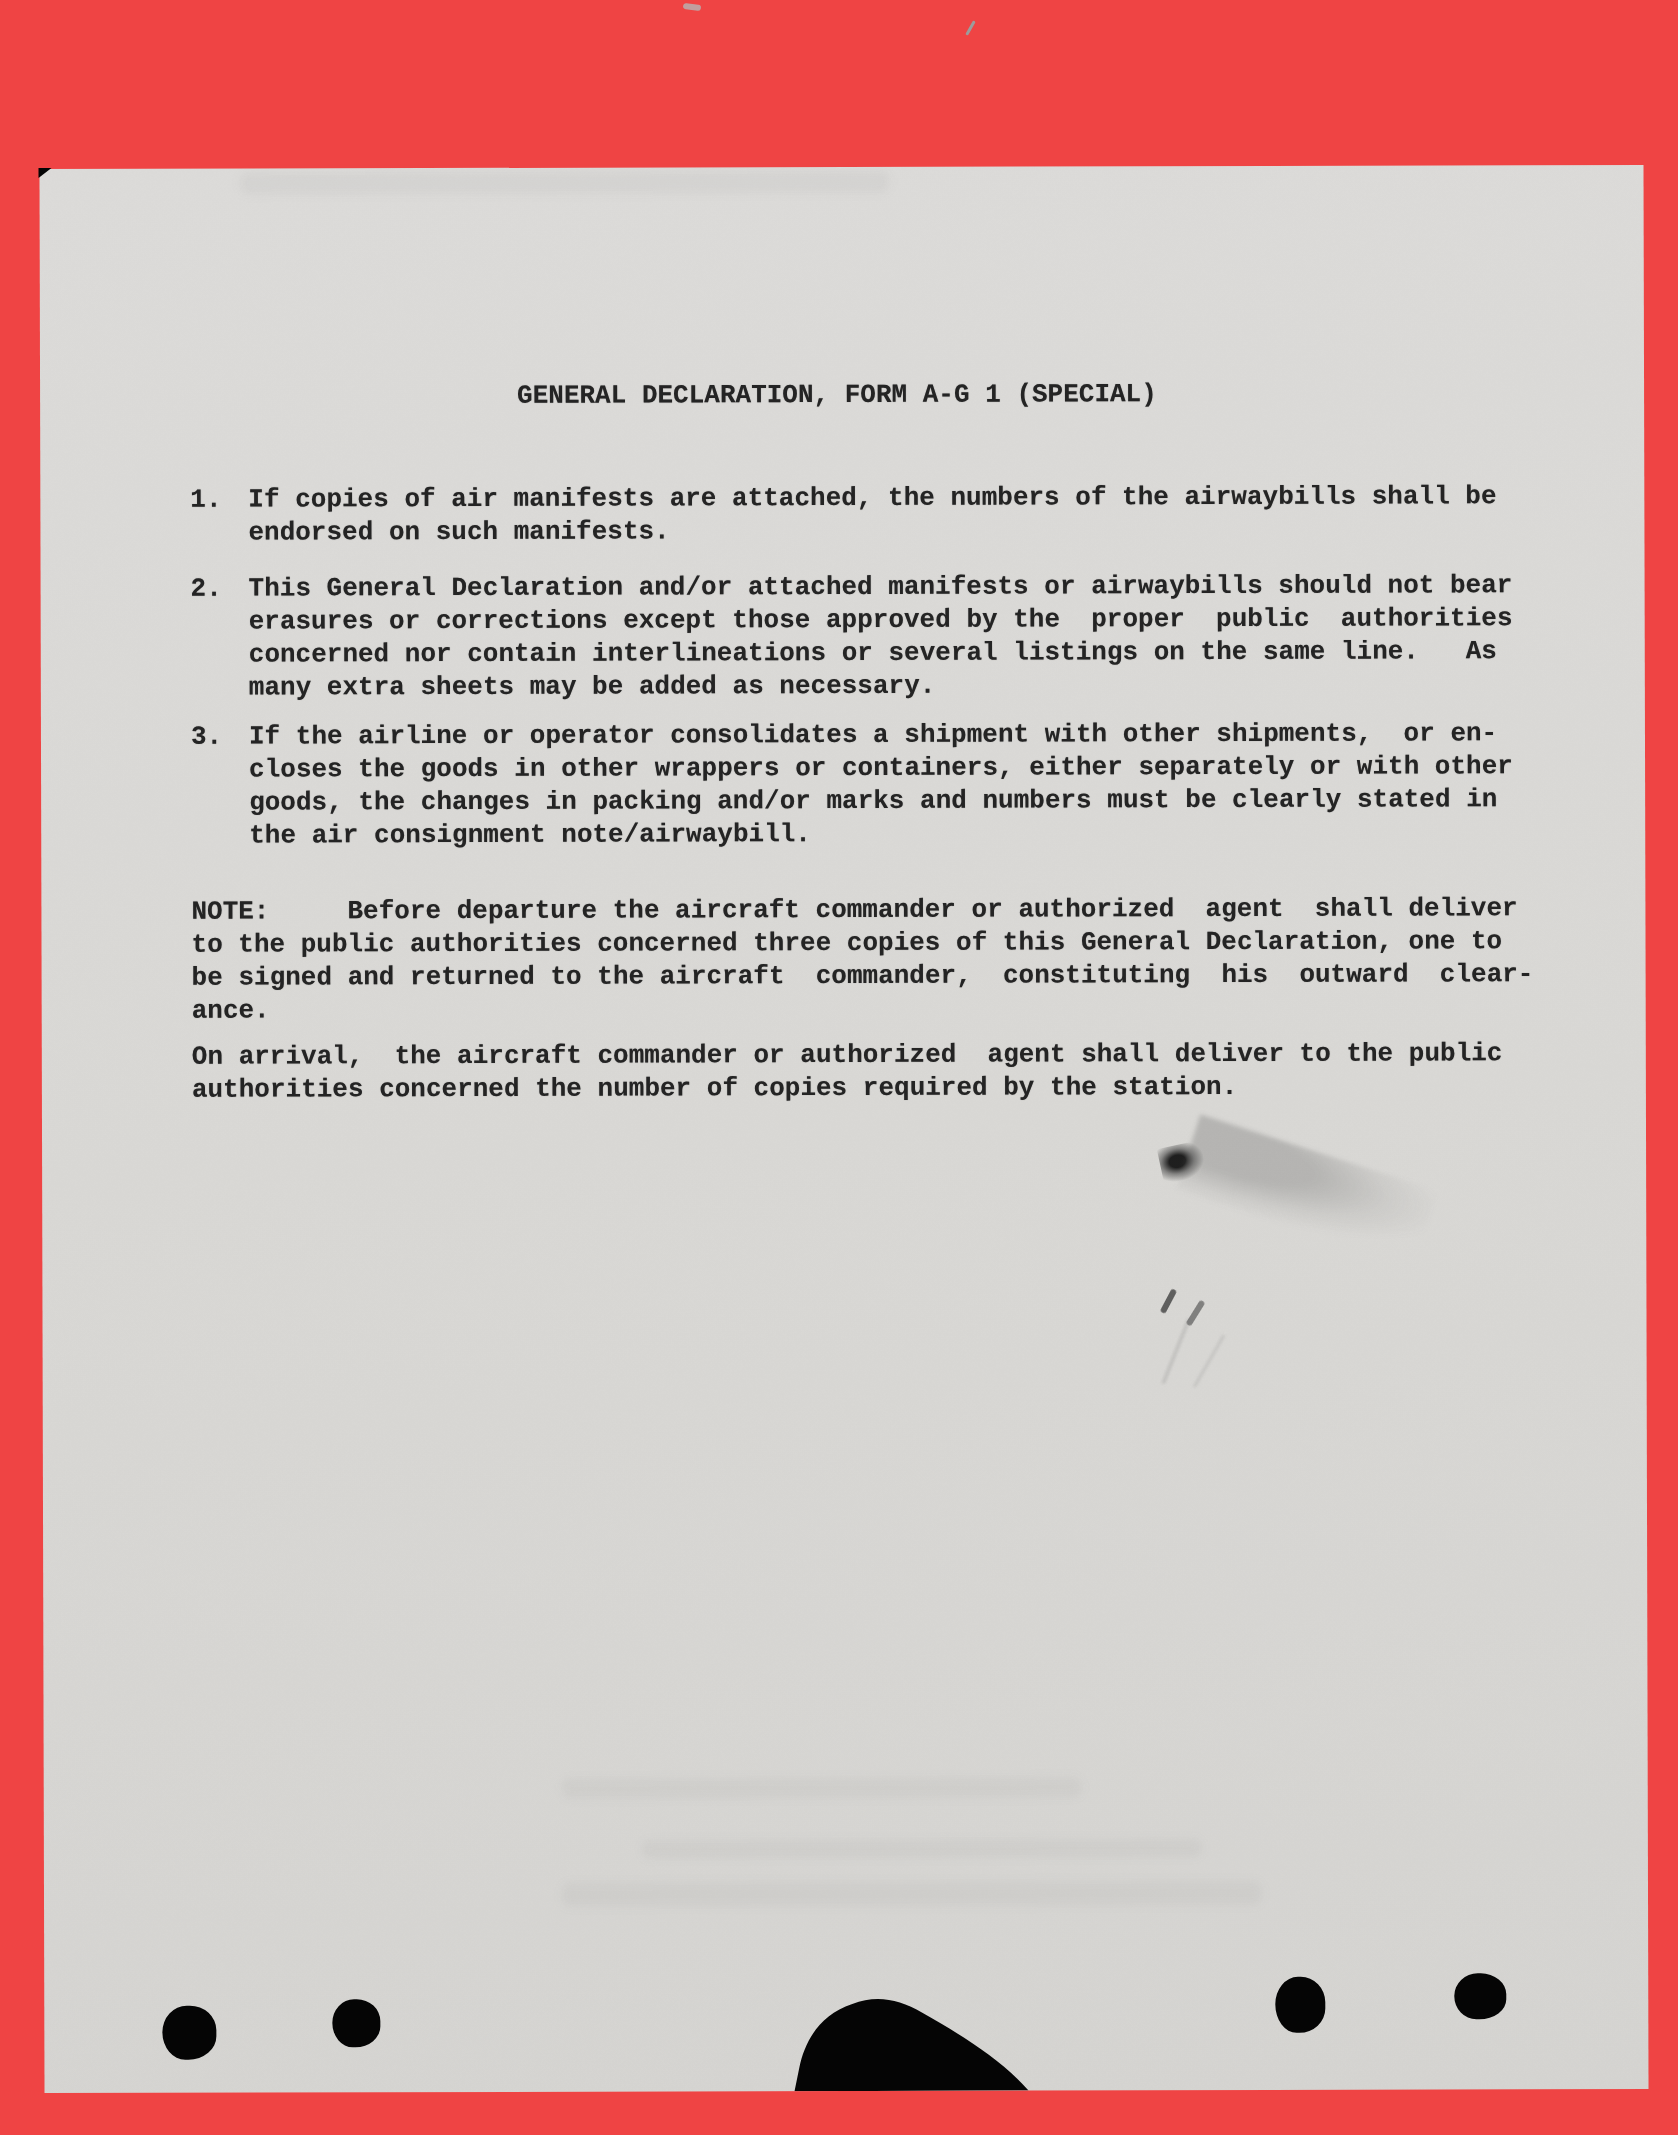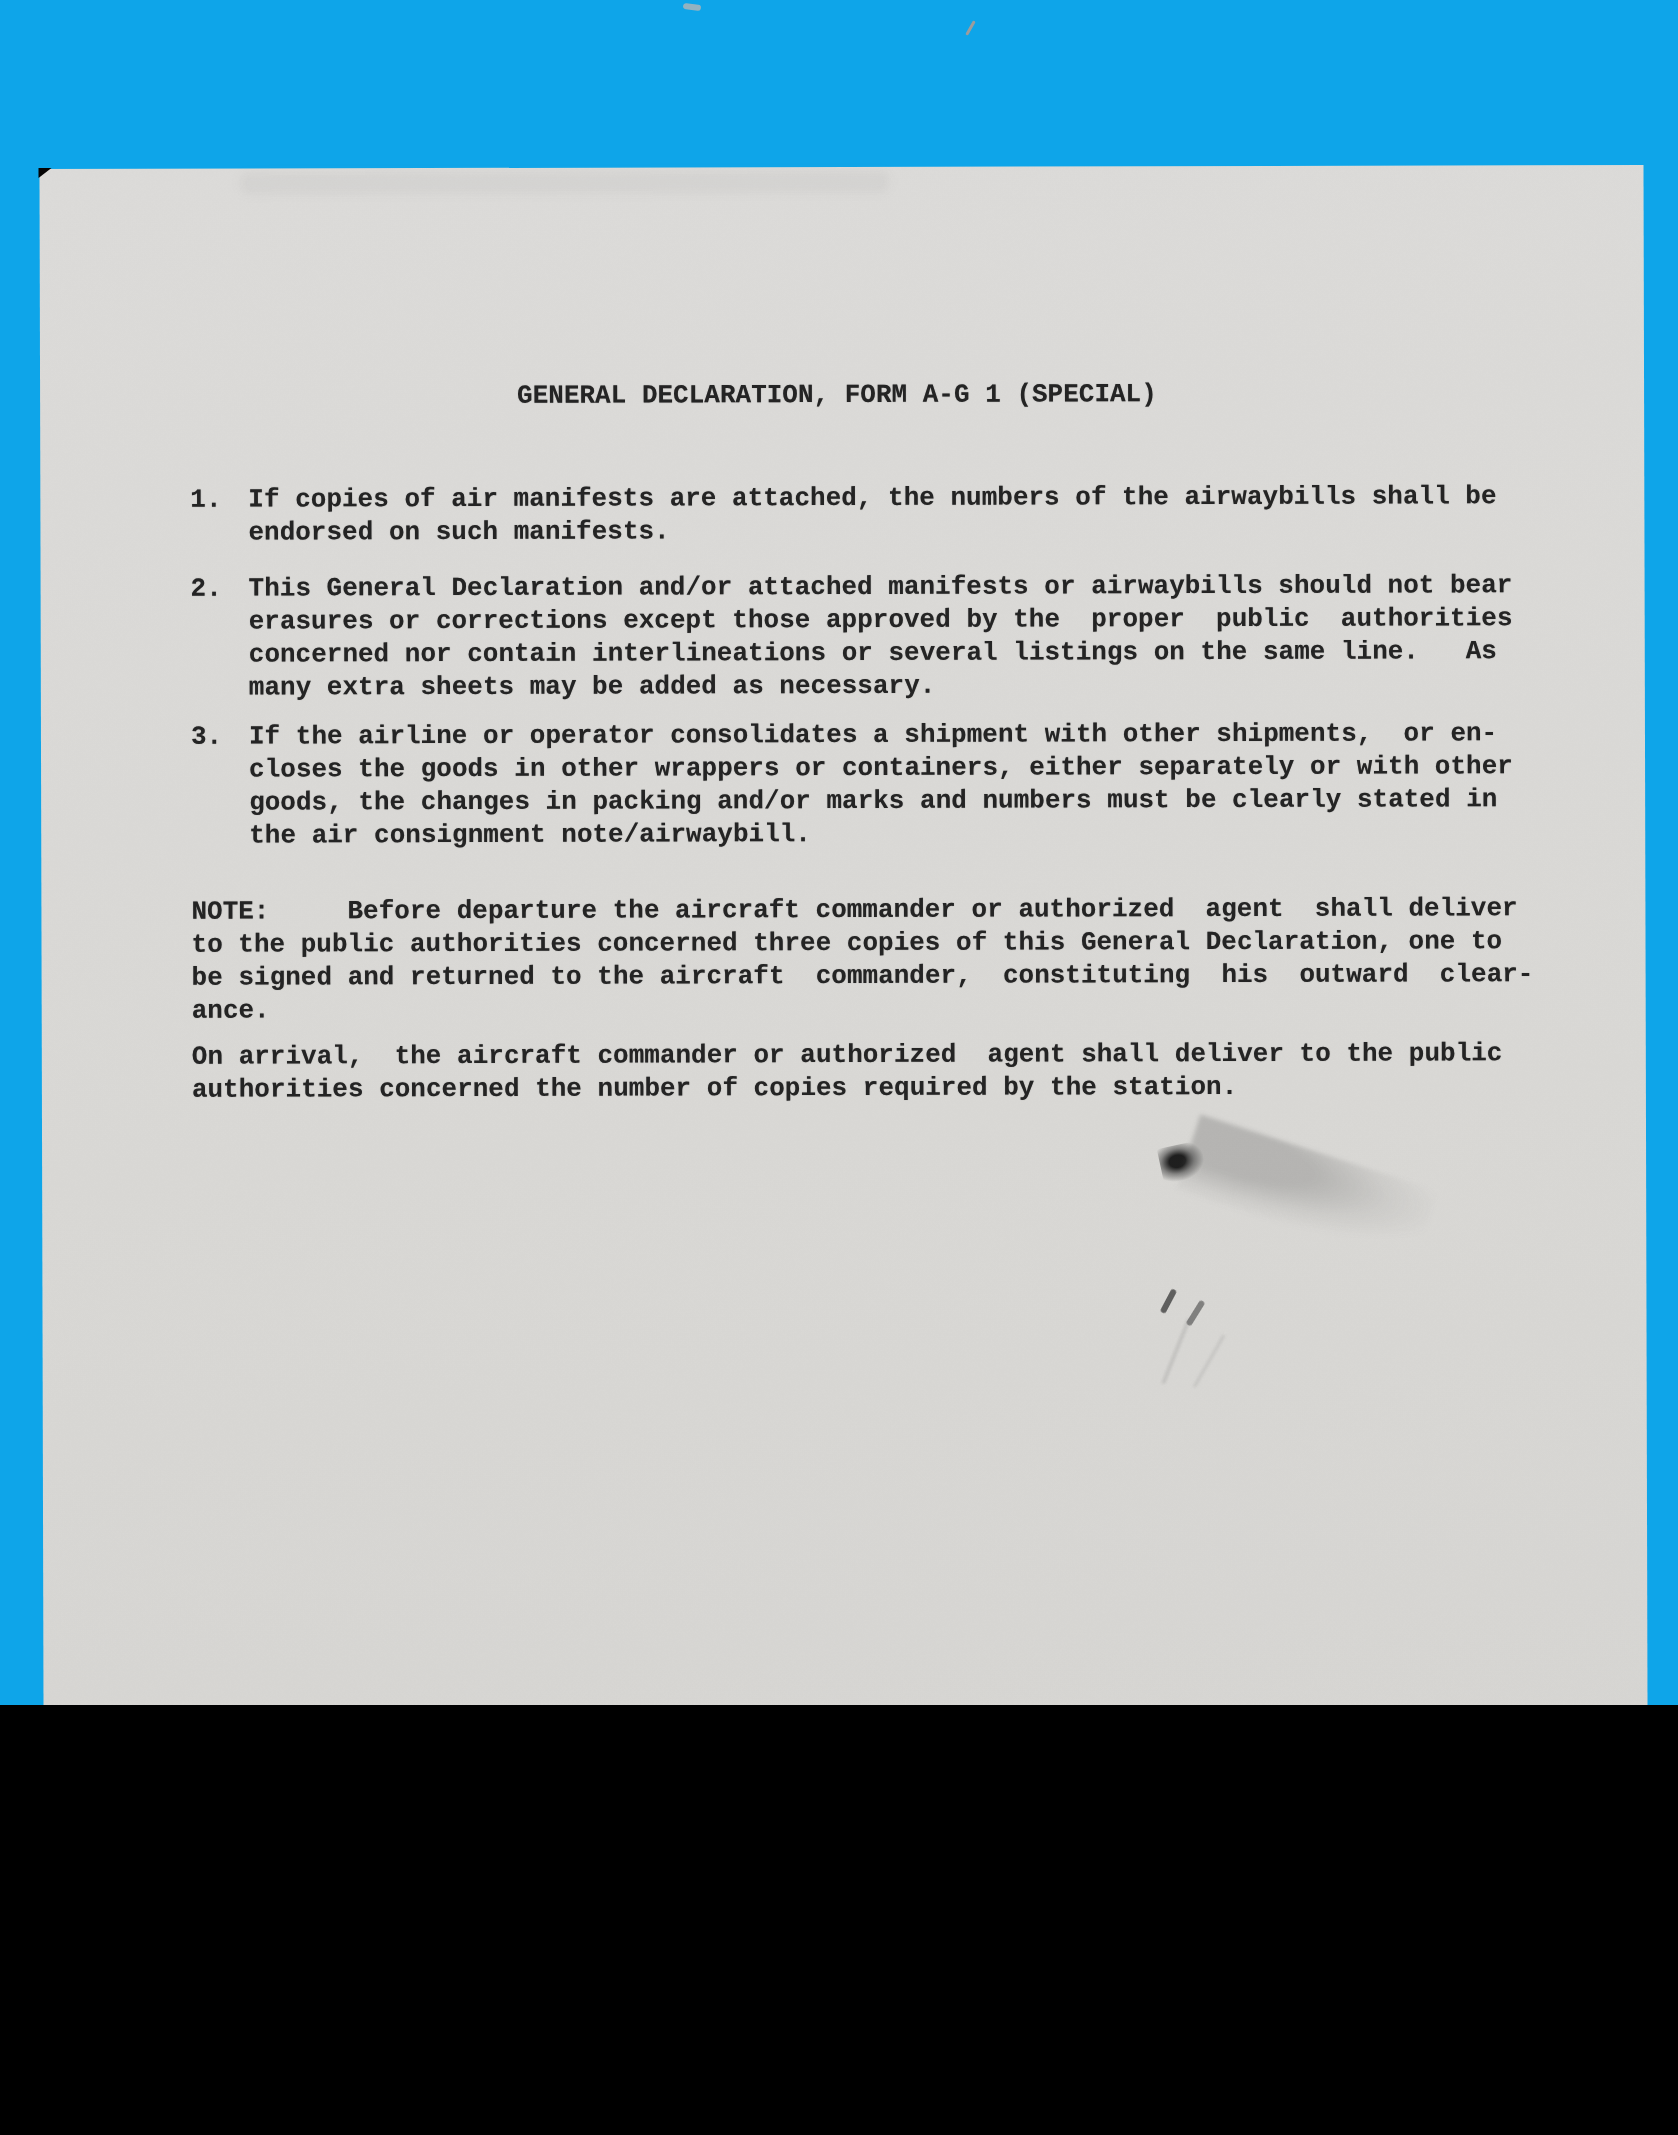--- a/index.html
+++ b/index.html
@@ -1,21 +1,21 @@
 <!DOCTYPE html>
 <html><head>
 <meta charset="utf-8">
 <style>
   html, body {
     margin: 0; padding: 0; background: #000;
   }
   #canvas {
     position: relative;
-    width: 1678px; height: 1705px;
-    background: #0ea5e9;
+    width: 1678px; height: 2135px;
+    background: #ef4444;
     overflow: hidden;
     font-family: "Liberation Mono", "DejaVu Sans Mono", monospace;
   }
   
   #paper {
     position: absolute;
     left: 42px; top: 167px;
     width: 1604px; height: 1924px;
     background: linear-gradient(176deg, #dcdbd9 0%, #d9d8d5 50%, #d5d4d1 100%);
     transform: rotate(-0.15deg);

